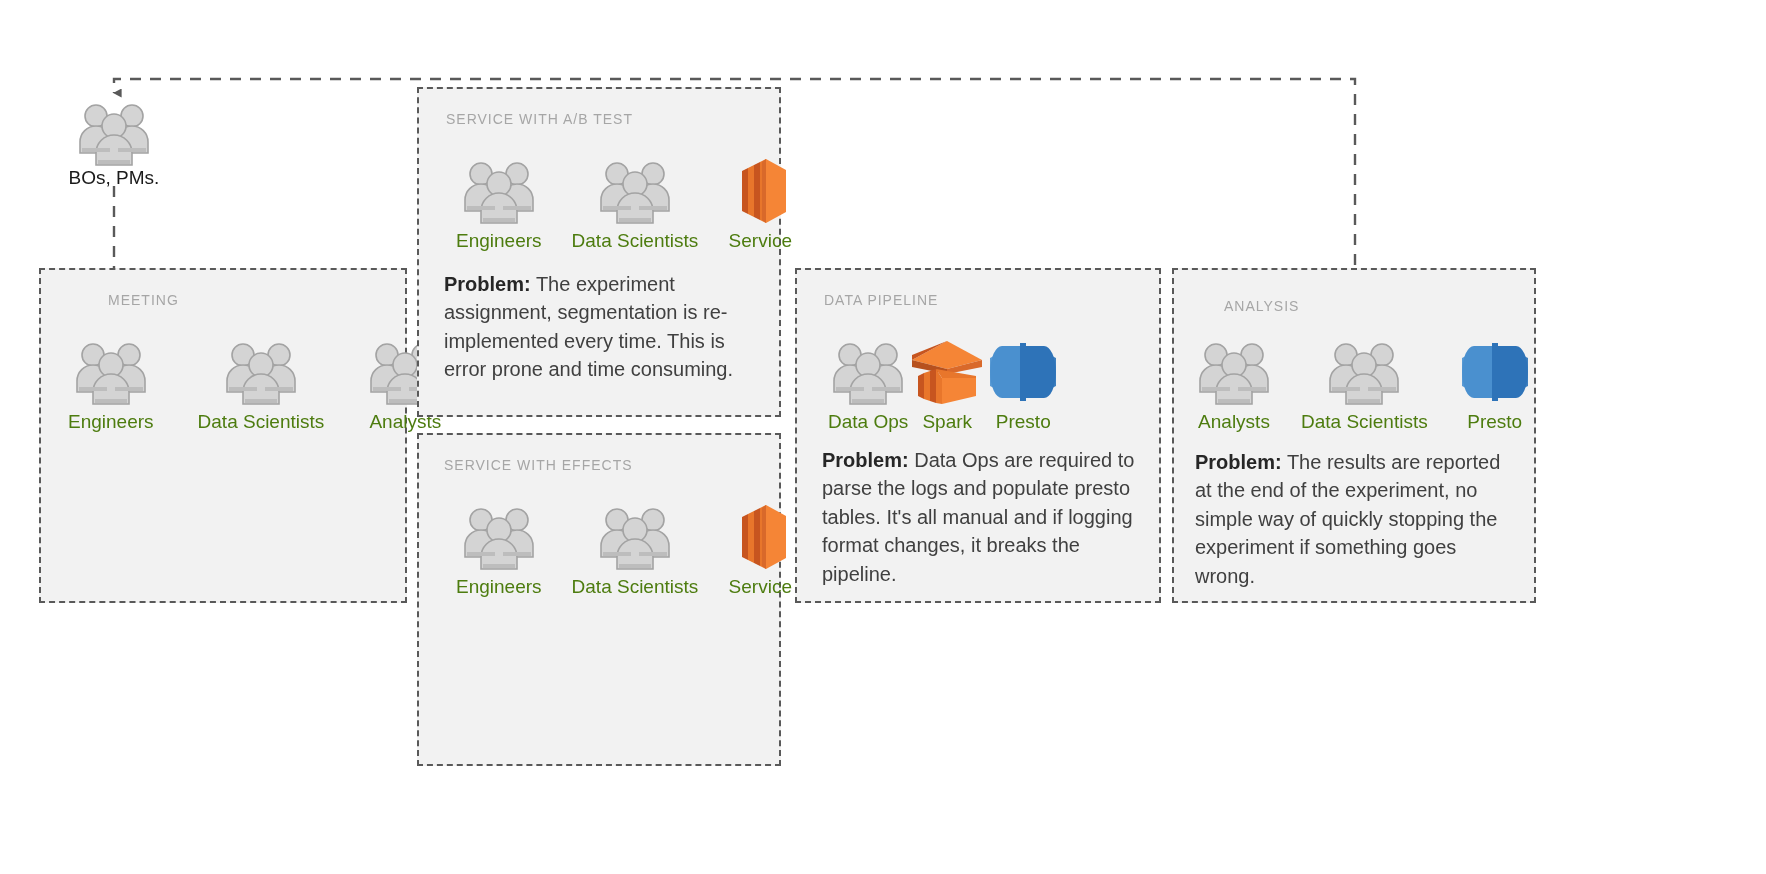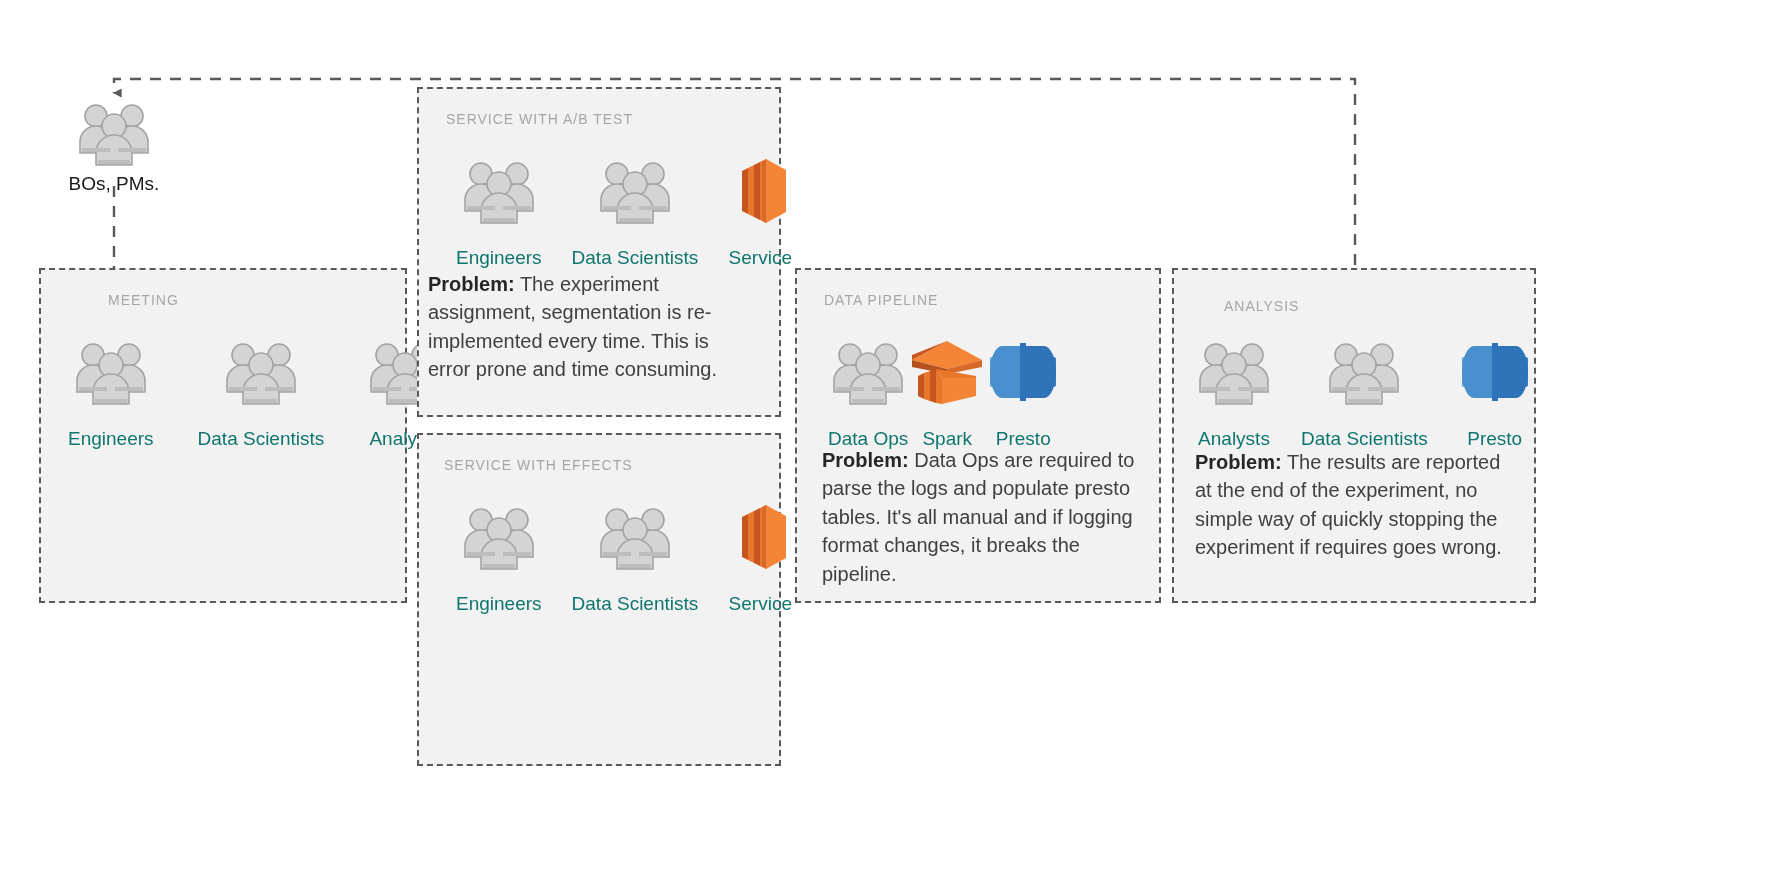--- a/index.html
+++ b/index.html
@@ -26,33 +26,33 @@
     font-weight:400;
     white-space:nowrap;
   }
   .icon-row{position:absolute;display:flex;align-items:flex-end;}
   .icon-cell{
     display:flex;flex-direction:column;align-items:center;
     width:auto;
   }
   .icon-cell .glyph{height:72px;display:flex;align-items:flex-end;justify-content:center;}
   .icon-label{
-    margin-top:22px;font-size:19px;color:#0f766e;white-space:nowrap;text-align:left;
+    margin-top:5px;font-size:19px;color:#4d7c0f;white-space:nowrap;text-align:left;
   }
   .problem{
     position:absolute;
     font-size:20px;
     line-height:1.42;
     color:#404040;
   }
   .problem b{color:#262626;font-weight:bold;}
 
   .actor{position:absolute;display:flex;flex-direction:column;align-items:center;}
   .actor .glyph{height:72px;display:flex;align-items:flex-end;justify-content:center;}
-  .actor-label{margin-top:6px;font-size:19px;color:#1a1a1a;white-space:nowrap;}
+  .actor-label{font-size:19px;color:#1a1a1a;white-space:nowrap;}
 </style>
 </head>
 <body>
 
 <div class="stage">
 
   <svg class="lines" viewBox="0 0 1766 874">
     <defs>
       <marker id="arrowhead" markerWidth="9" markerHeight="9" refX="4.5" refY="7.6" orient="auto" markerUnits="userSpaceOnUse">
         <polygon points="0,0 9,0 4.5,8.5" fill="#595959"></polygon>
@@ -209,21 +209,21 @@
             <polygon points="26,8 32,5 32,63 26,60" fill="#c7551f"></polygon>
             <polygon points="32,5 38,2 38,66 32,63" fill="#e8762b"></polygon>
             <polygon points="38,2 58,13 58,55 38,66" fill="#f58536"></polygon>
             <polygon points="38,2 38,66 34,63 34,5" fill="#d9692a"></polygon>
           </svg>
         </div>
         <div class="icon-label">Service</div>
       </div>
     </div>
 
-    <div class="problem" style="left:9px;top:181px;width:310px;">
+    <div class="problem" style="left:25px;top:181px;width:310px;">
       <b>Problem:</b><span> The experiment assignment, segmentation is re-implemented every time. This is error prone and time consuming.</span>
     </div>
   </div>
 
   <div class="box" style="left:417px;top:433px;width:364px;height:333px;">
     <div class="box-title" style="left:25px;top:22px;">SERVICE WITH EFFECTS</div>
 
     <div class="icon-row" style="left:37px;top:64px;gap:30px;">
       <div class="icon-cell">
         <div class="glyph">
@@ -402,17 +402,17 @@
             <path d="M16,8 h18 v52 h-18 a10 22 0 0 1 0 -52 z" fill="#4a90cf"></path>
             <path d="M58,8 h-18 v52 h18 a10 22 0 0 0 0 -52 z" fill="#2e73b8"></path>
             <rect x="34" y="5" width="6" height="58" fill="#2e73b8"></rect>
           </svg>
         </div>
         <div class="icon-label">Presto</div>
       </div>
     </div>
 
     <div class="problem" style="left:21px;top:178px;width:324px;">
-      <b>Problem:</b><span> The results are reported at the end of the experiment, no simple way of quickly stopping the experiment if requires goes wrong.</span>
+      <b>Problem:</b><span> The results are reported at the end of the experiment, no simple way of quickly stopping the experiment if something goes wrong.</span>
     </div>
   </div>
 
 </div>
 
 </body></html>

